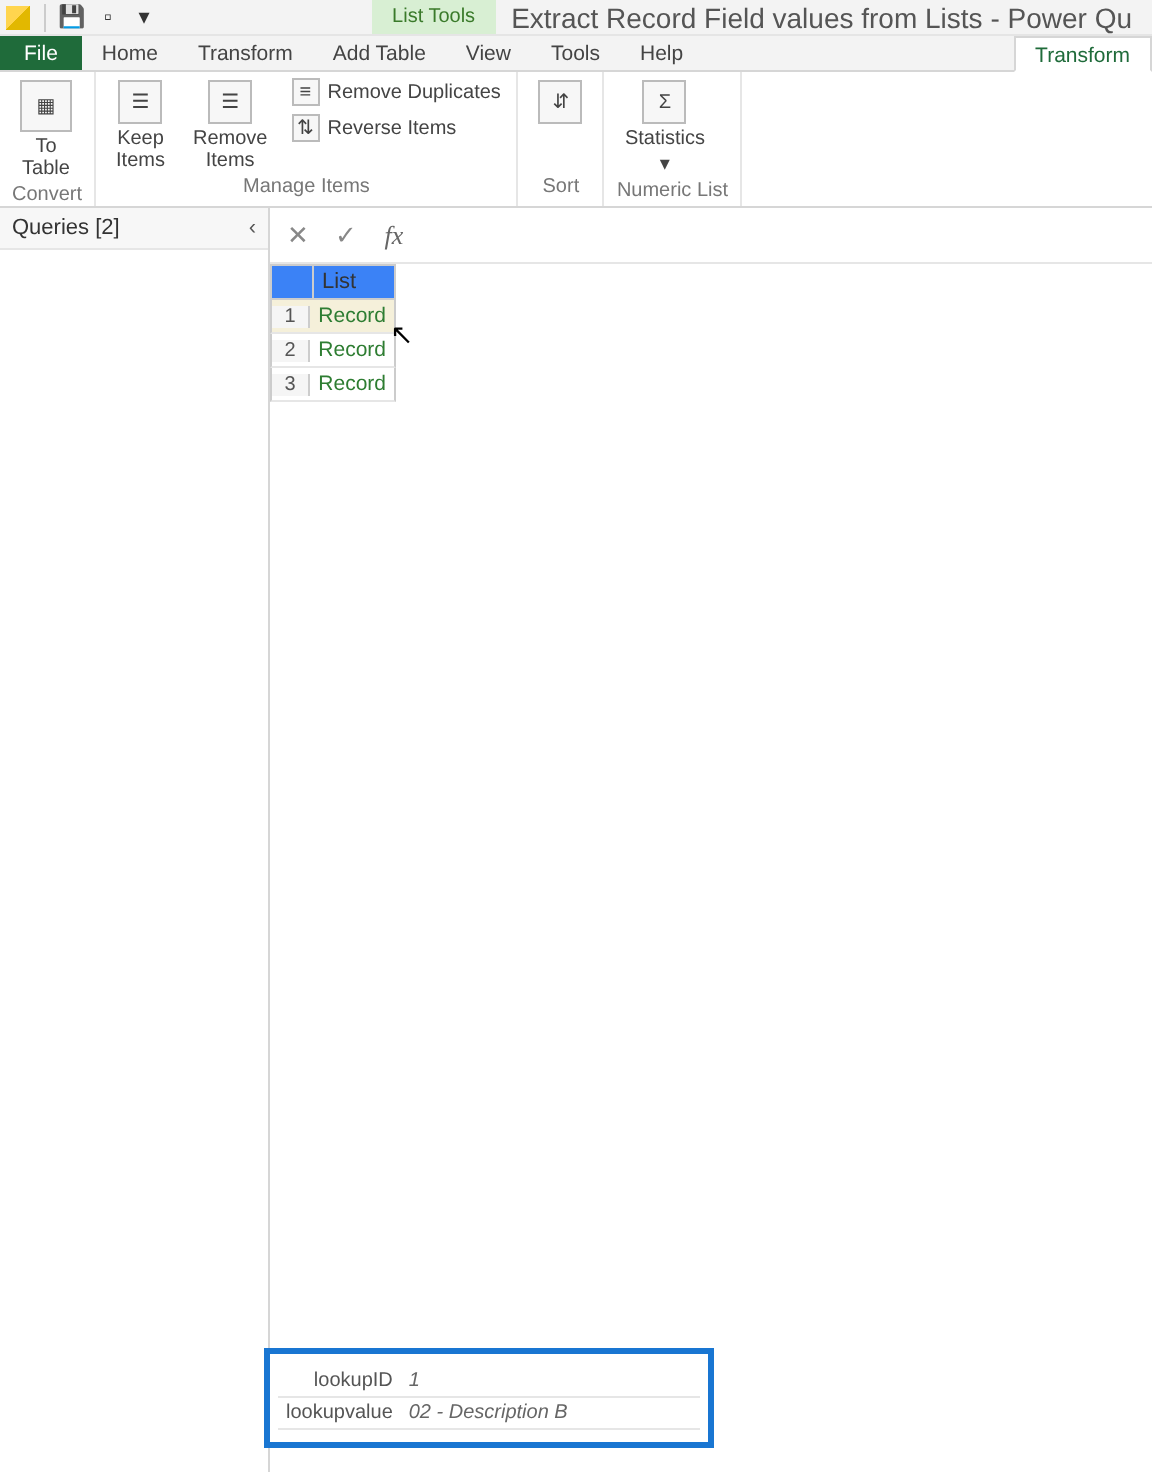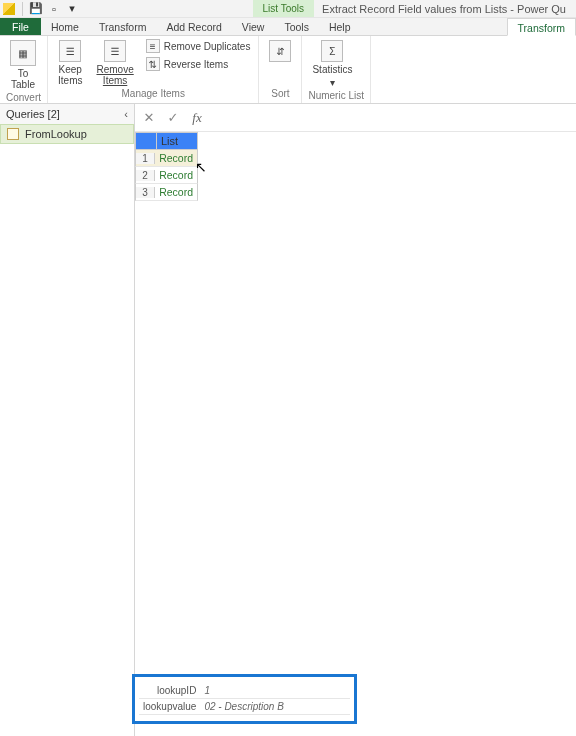--- a/index.html
+++ b/index.html
@@ -6,21 +6,21 @@
   body { width: 576px; height: 736px; background: #fff; overflow: hidden; font-size: 11px; color: #333; }
 
   
   .titlebar { height: 18px; background: #f3f3f3; display: flex; align-items: center; padding: 0 2px; border-bottom: 1px solid #e5e5e5; }
   .qat { display: flex; align-items: center; gap: 4px; }
   .qat-icon { width: 14px; height: 14px; display: flex; align-items: center; justify-content: center; }
   .qat-logo { background: linear-gradient(135deg,#ffd54e 0 50%,#e2b800 50%); width:12px; height:12px; }
   .qat-sep { width:1px; height:14px; background:#ccc; margin:0 2px; }
   .titlebar .contextual { margin-left: auto; display:flex; align-items:stretch; height:100%; }
   .contextual .list-tools { background:#d8efd3; color:#3a7a2a; font-size:10px; padding:6px 10px; display:flex; align-items:center; }
-  .contextual .doc-title { font-size:11px; color:#555; padding:3px 8px; display:flex; align-items:center; white-space:nowrap; overflow:hidden;text-align:center; }
+  .contextual .doc-title { font-size:14px; color:#555; padding:3px 8px; display:flex; align-items:center; white-space:nowrap; overflow:hidden;text-align:center; }
 
   
   .tabs { display:flex; height:18px; background:#f3f3f3; border-bottom:1px solid #d6d6d6;text-align:right; }
   .tab { padding:3px 10px; font-size:10.5px; color:#444; cursor:pointer; }
   .tab.file { background:#1f6b3a; color:#fff; padding:3px 12px; }
   .tab.active { background:#fff; border:1px solid #d6d6d6; border-bottom:1px solid #fff; color:#1f6b3a; margin-bottom:-1px; }
   .tabs .spacer { flex:1; }
 
   
   .ribbon { height:68px; background:#fff; border-bottom:1px solid #d6d6d6; display:flex; }
@@ -84,21 +84,21 @@
   <div class="contextual">
     <div class="list-tools">List Tools</div>
     <div class="doc-title">Extract Record Field values from Lists - Power Qu</div>
   </div>
 </div>
 
 <div class="tabs">
   <div class="tab file">File</div>
   <div class="tab">Home</div>
   <div class="tab">Transform</div>
-  <div class="tab">Add Record</div>
+  <div class="tab">Add Table</div>
   <div class="tab">View</div>
   <div class="tab">Tools</div>
   <div class="tab">Help</div>
   <div class="spacer"></div>
   <div class="tab active">Transform</div>
 </div>
 
 <div class="ribbon">
   <div class="rgroup">
     <div class="rgroup-body">
@@ -113,21 +113,21 @@
 
   <div class="rgroup">
     <div class="rgroup-body">
       <div class="rbtn">
         <span class="ico">☰</span>
         <span style="white-space:pre;">Keep
 Items</span>
       </div>
       <div class="rbtn">
         <span class="ico">☰</span>
-        <span style="white-space:pre;text-decoration:underline;">Remove
+        <span style="white-space:pre;">Remove
 Items</span>
       </div>
       <div class="small-stack">
         <div class="small-btn">
           <span class="small-ico">≡</span>
           <span>Remove Duplicates</span>
         </div>
         <div class="small-btn">
           <span class="small-ico">⇅</span>
           <span>Reverse Items</span>
@@ -156,24 +156,20 @@
     </div>
     <div class="rgroup-label">Numeric List</div>
   </div>
 </div>
 
 <div class="body">
   <div class="queries-pane">
     <div class="queries-head">
       <span>Queries [2]</span>
       <span class="chev">‹</span>
-    </div>
-    <div class="query-item selected">
-      <span class="qicon"></span>
-      <span>FromLookup</span>
     </div>
   </div>
 
   <div class="main">
     <div class="formula-bar">
       <span class="fb-btn">✕</span>
       <span class="fb-btn">✓</span>
       <span class="fb-btn fx">fx</span>
     </div>
 

